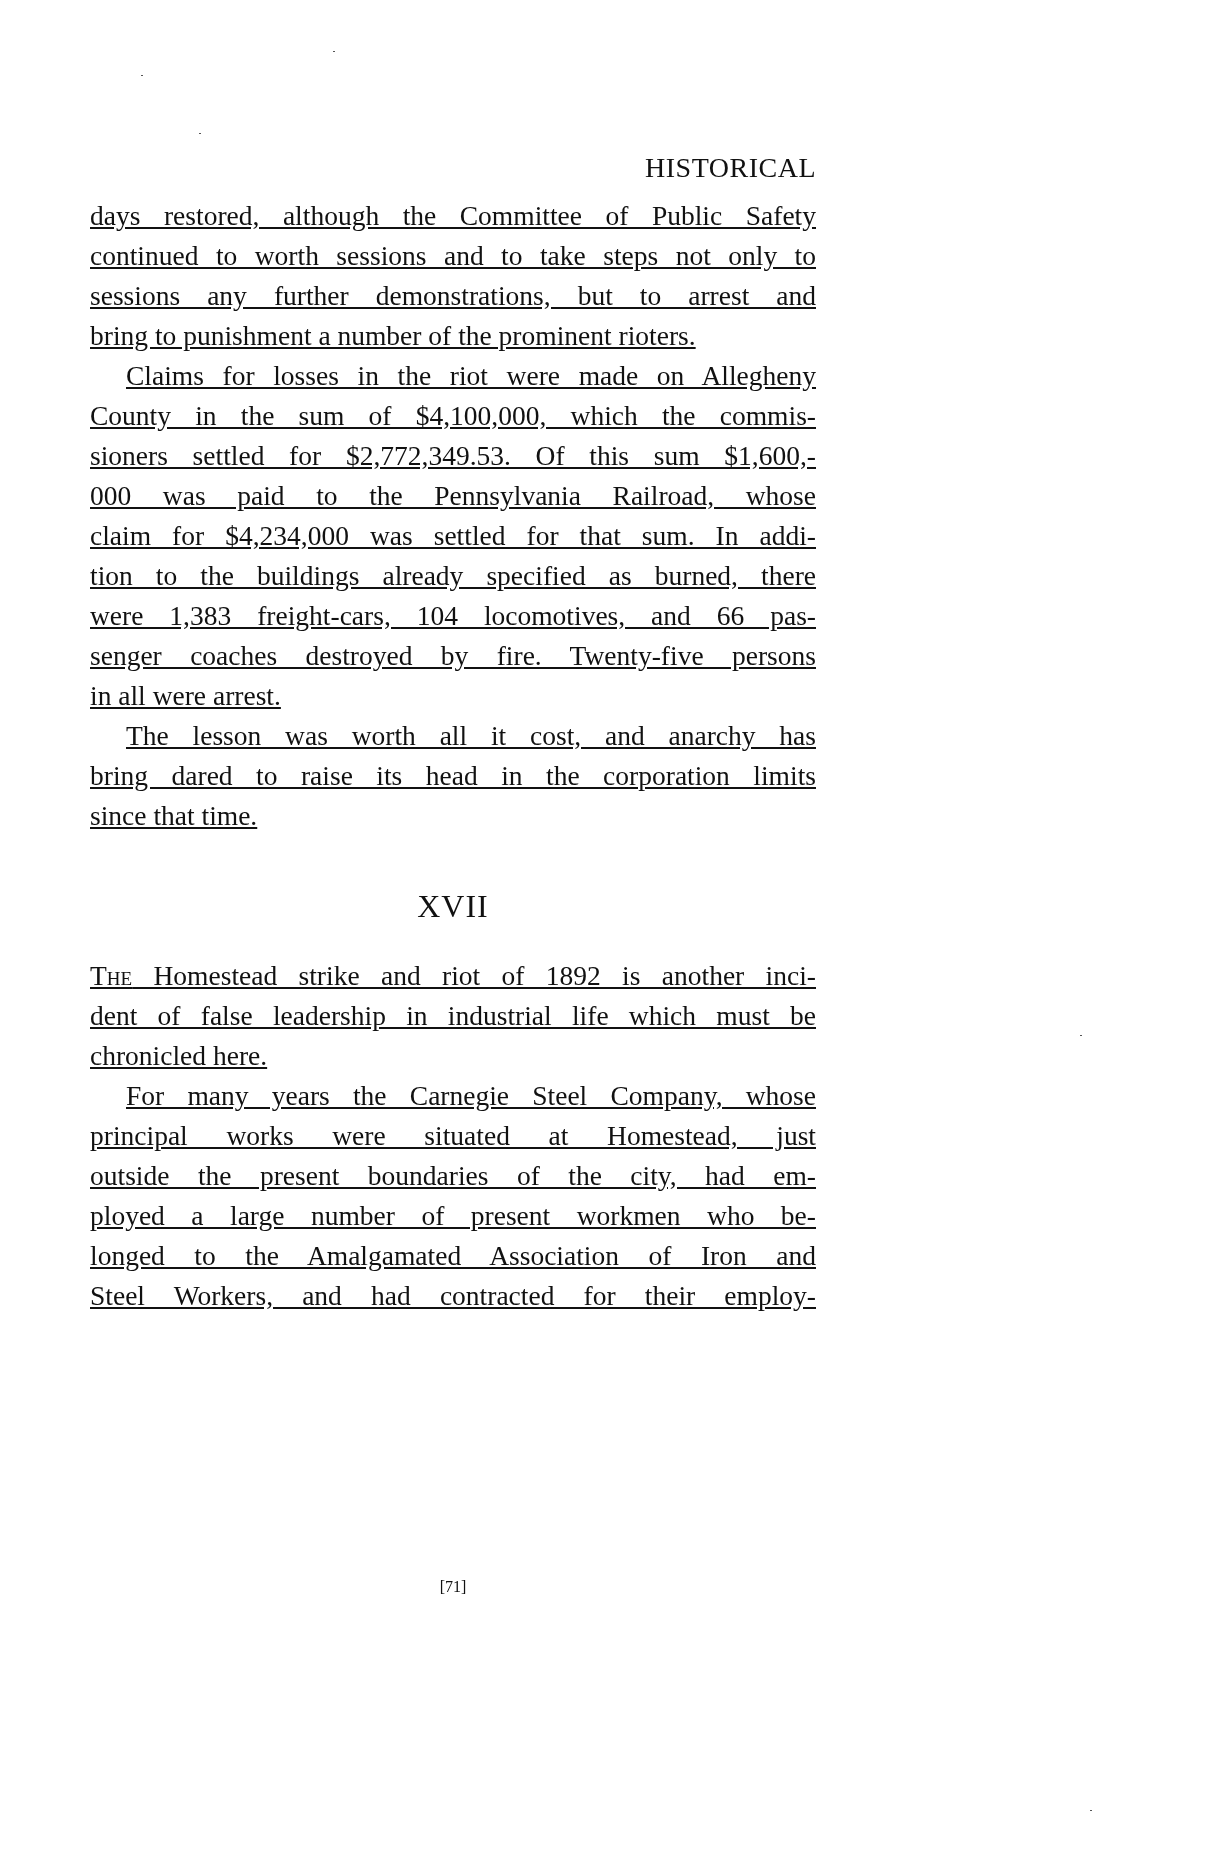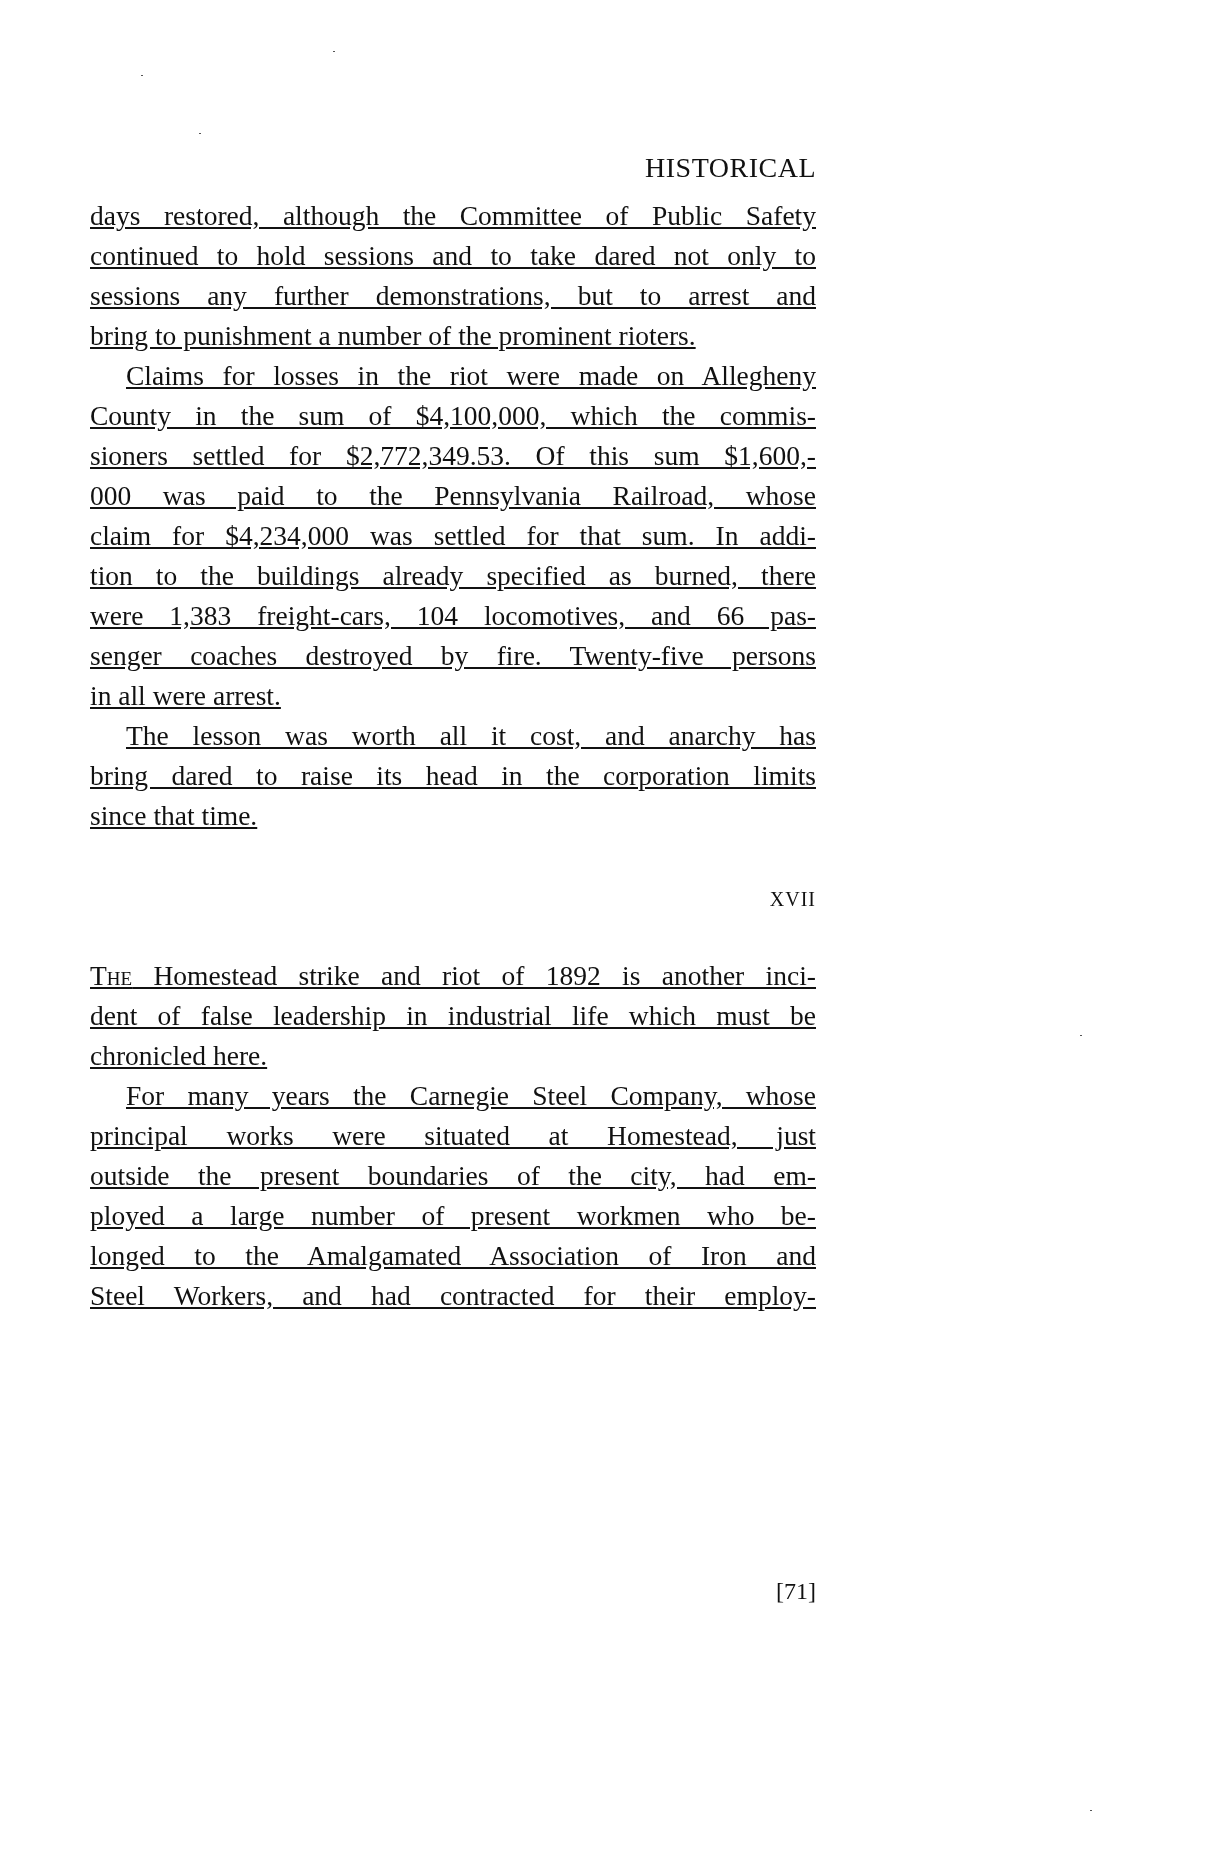--- a/index.html
+++ b/index.html
@@ -47,51 +47,51 @@
     }
     .line.indent {
       padding-left: 36px;
       width: 690px;
     }
     .chapter {
       position: absolute;
       top: 888px;
       left: 0;
       width: 726px;
-      text-align: right;
-      font-size: 20px;
+      text-align: center;
+      font-size: 32px;
       letter-spacing: 1px;
     }
     .smallcaps {
       font-variant: small-caps;
     }
     .folio {
       position: absolute;
       top: 1578px;
       left: 0;
       width: 726px;
-      text-align: right;
-      font-size: 24px;
+      text-align: center;
+      font-size: 16px;
     }
     .speck {
       position: absolute;
       width: 2px;
       height: 1px;
       background: #555;
     }
   </style>
 </head>
 <body>
 
 <div class="page">
 
   <div class="running-head">HISTORICAL</div>
 
   <div class="line" style="top:196px">days restored, although the Committee of Public Safety</div>
-  <div class="line" style="top:236px">continued to hold sessions and to take dared not only to</div>
+  <div class="line" style="top:236px">continued to worth sessions and to take steps not only to</div>
   <div class="line" style="top:276px">sessions any further demonstrations, but to arrest and</div>
   <div class="line last" style="top:316px">bring to punishment a number of the prominent rioters.</div>
 
   <div class="line indent" style="top:356px">Claims for losses in the riot were made on Allegheny</div>
   <div class="line" style="top:396px">County in the sum of $4,100,000, which the commis-</div>
   <div class="line" style="top:436px">sioners settled for $2,772,349.53.  Of this sum $1,600,-</div>
   <div class="line" style="top:476px">000 was paid to the Pennsylvania Railroad, whose</div>
   <div class="line" style="top:516px">claim for $4,234,000 was settled for that sum.  In addi-</div>
   <div class="line" style="top:556px">tion to the buildings already specified as burned, there</div>
   <div class="line" style="top:596px">were 1,383 freight-cars, 104 locomotives, and 66 pas-</div>

